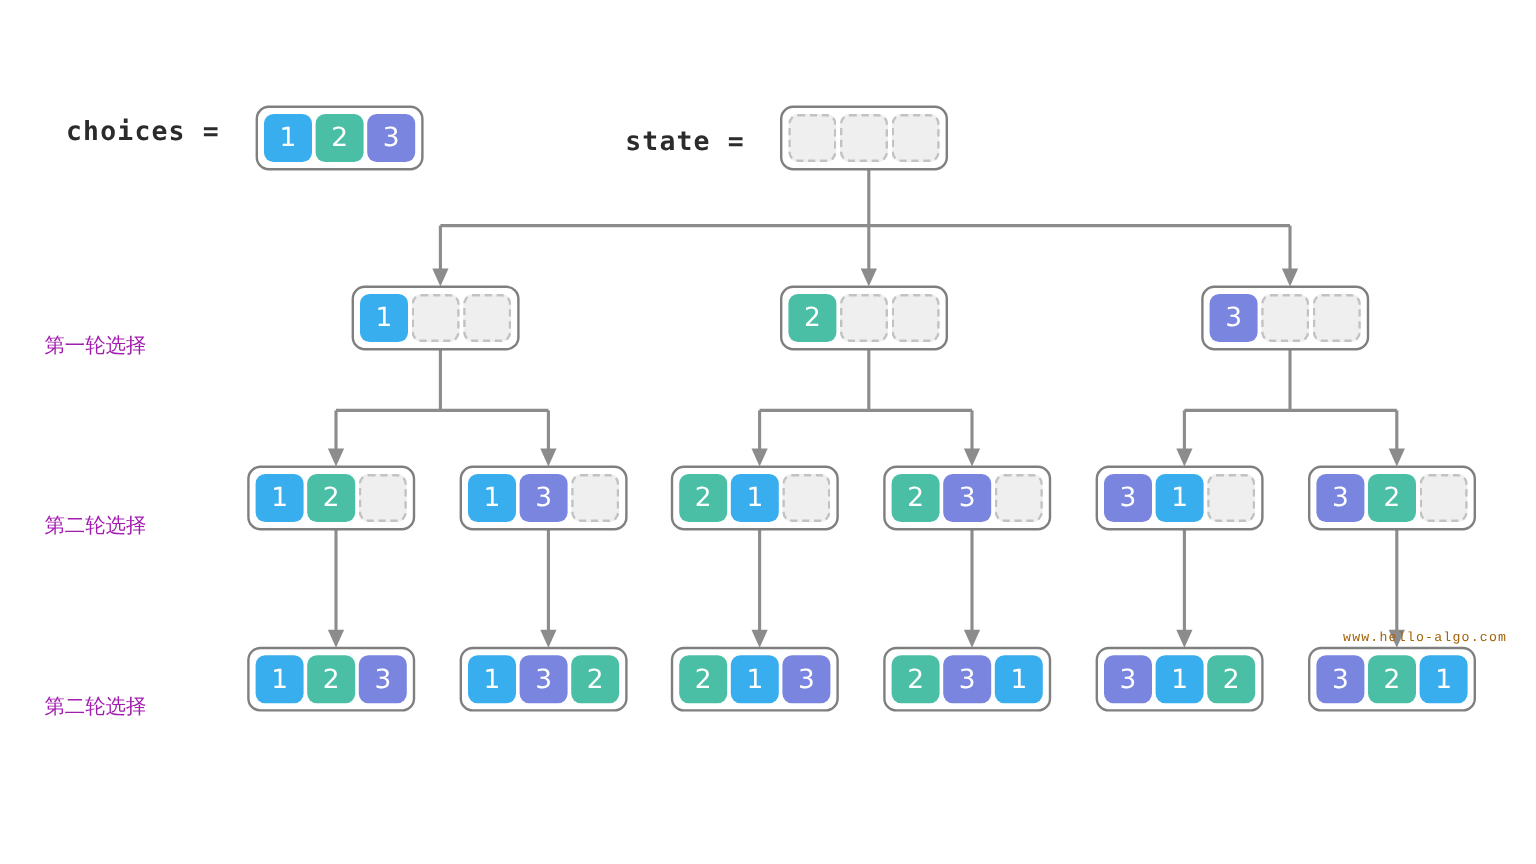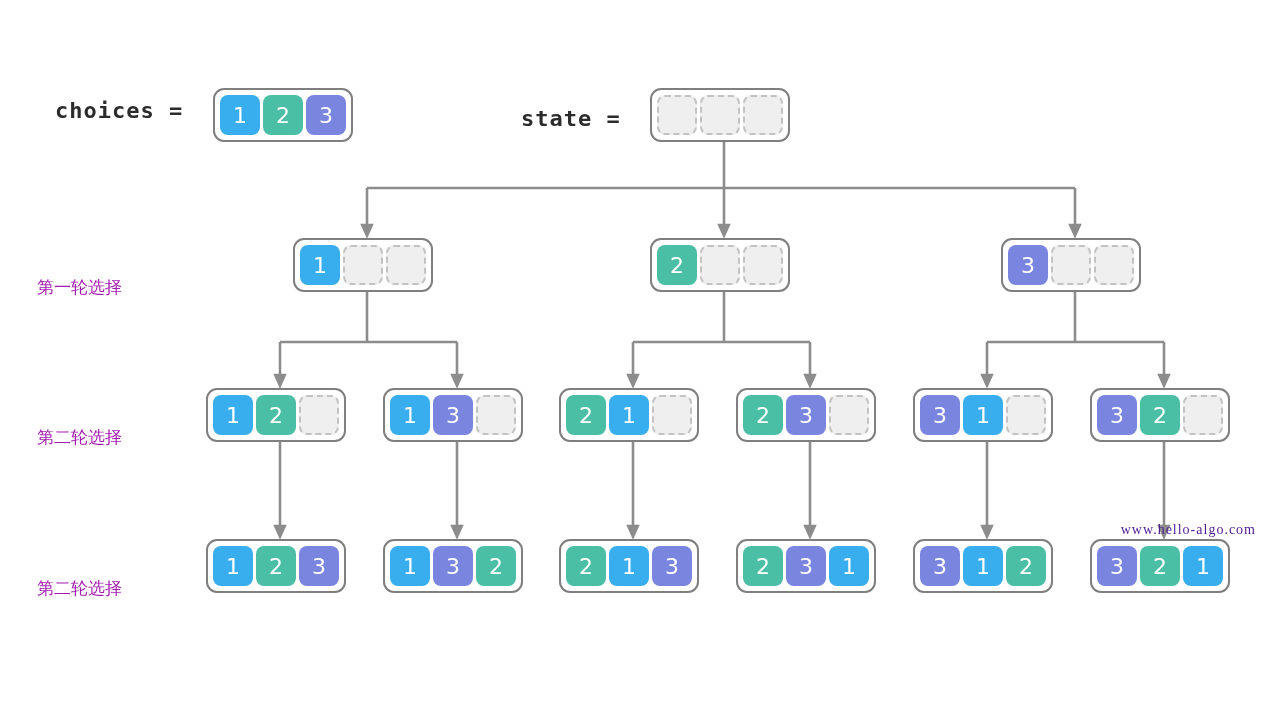--- a/index.html
+++ b/index.html
@@ -46,23 +46,23 @@
     font-family: "DejaVu Sans", "Liberation Sans", sans-serif;
     font-size: 17px;
     color: #a21caf;
     white-space: nowrap;
     margin-top: 24px;
   }
   .watermark {
     position: absolute;
     right: 24px;
     bottom: 18px;
-    font-family: Liberation Serif, serif;
-    font-size: 14px;
-    color: #4c1d95;
+    font-family: Liberation Mono, monospace;
+    font-size: 11px;
+    color: #a16207;
     letter-spacing: 1px;
     white-space: nowrap;
   }
 
   
   .array {
     position: absolute;
     display: flex;
     align-items: center;
     gap: 3px;

